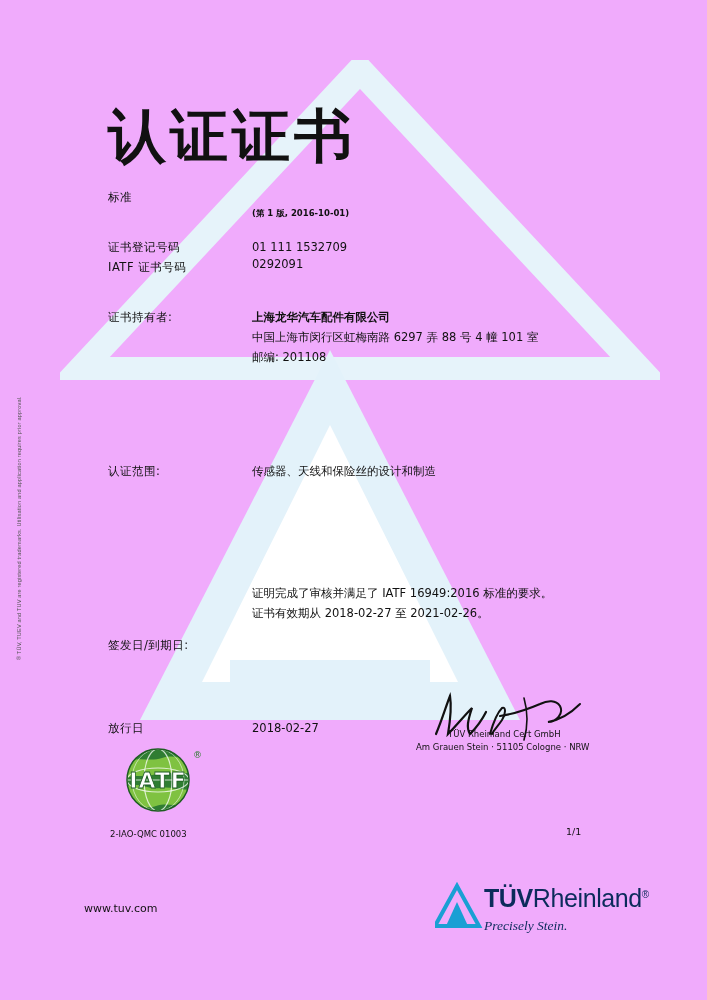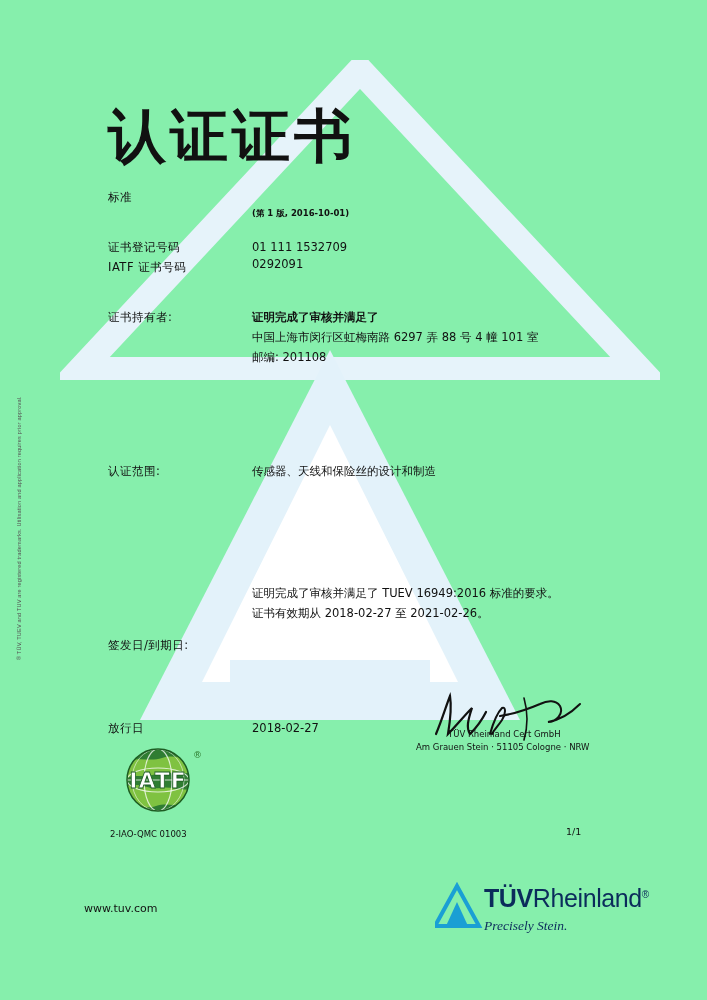--- a/index.html
+++ b/index.html
@@ -8,21 +8,21 @@
     background: #ffffff;
   }
   body {
     font-family: "Liberation Sans", sans-serif;
     color: #000000;
   }
   #page {
     position: relative;
     width: 707px;
     height: 1000px;
-    background: #86efac;
+    background: #f0abfc;
     overflow: hidden;
   }
   
   #watermark {
     position: absolute;
     left: 120px;
     top: 330px;
     width: 420px;
     height: 420px;
     pointer-events: none;
@@ -204,28 +204,28 @@
   <div class="lbl" id="std-label">标准</div>
   <div class="val" id="std-sub">(第 1 版, 2016-10-01)</div>
 
   <div class="lbl" id="reg-label">证书登记号码</div>
   <div class="val" id="reg-value">01 111 1532709</div>
 
   <div class="lbl" id="iatf-label">IATF 证书号码</div>
   <div class="val" id="iatf-value">0292091</div>
 
   <div class="lbl" id="holder-label">证书持有者:</div>
-  <div class="val" id="holder-name">证明完成了审核并满足了</div>
+  <div class="val" id="holder-name">上海龙华汽车配件有限公司</div>
   <div class="val" id="holder-addr">中国上海市闵行区虹梅南路 6297 弄 88 号 4 幢 101 室</div>
   <div class="val" id="holder-zip">邮编: 201108</div>
 
   <div class="lbl" id="scope-label">认证范围:</div>
   <div class="val" id="scope-value">传感器、天线和保险丝的设计和制造</div>
 
-  <div class="val" id="statement">证明完成了审核并满足了 TUEV 16949:2016 标准的要求。</div>
+  <div class="val" id="statement">证明完成了审核并满足了 IATF 16949:2016 标准的要求。</div>
 
   <div class="lbl" id="issue-label">签发日/到期日:</div>
   <div class="val" id="issue-value">证书有效期从 2018-02-27 至 2021-02-26。</div>
 
   <div class="lbl" id="release-label">放行日</div>
   <div class="val" id="release-value">2018-02-27</div>
 
   <svg id="signature" viewBox="0 0 170 52">
     <path d="M8,44 C14,30 18,16 22,6 C24,18 22,32 20,44 C28,36 36,26 44,18 C40,30 38,38 42,44 C48,38 54,30 58,22" fill="none" stroke="#111" stroke-width="2.2" stroke-linecap="round"></path>
     <path d="M62,44 C66,30 70,22 74,18 C78,16 78,24 74,30 C70,36 66,40 64,44" fill="none" stroke="#111" stroke-width="2" stroke-linecap="round"></path>

